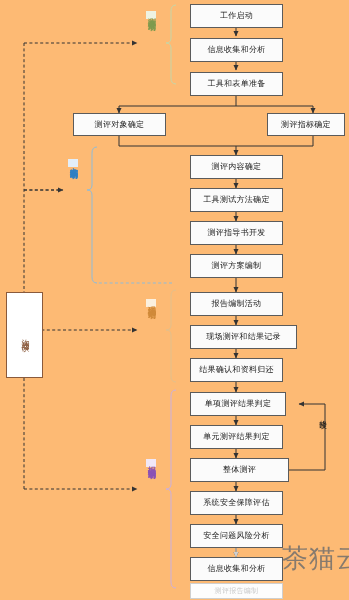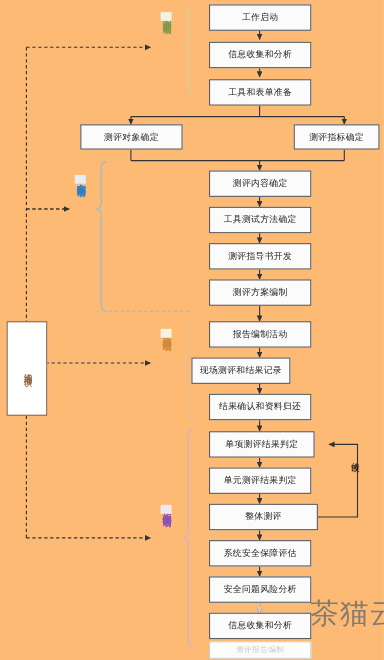--- a/index.html
+++ b/index.html
@@ -220,21 +220,21 @@
   <div class="box" style="left:190px;top:221px;width:93px;height:24px;">
     <span>测评指导书开发</span>
   </div>
   <div class="box" style="left:190px;top:254px;width:93px;height:24px;">
     <span>测评方案编制</span>
   </div>
 
   <div class="box" style="left:190px;top:292px;width:93px;height:24px;">
     <span>报告编制活动</span>
   </div>
-  <div class="box" style="left:174px;top:325px;width:90px;height:24px;">
+  <div class="box" style="left:190px;top:325px;width:107px;height:24px;">
     <span>现场测评和结果记录</span>
   </div>
   <div class="box" style="left:190px;top:358px;width:93px;height:24px;">
     <span>结果确认和资料归还</span>
   </div>
 
   <div class="box" style="left:190px;top:392px;width:96px;height:24px;">
     <span>单项测评结果判定</span>
   </div>
   <div class="box" style="left:190px;top:425px;width:93px;height:24px;">

